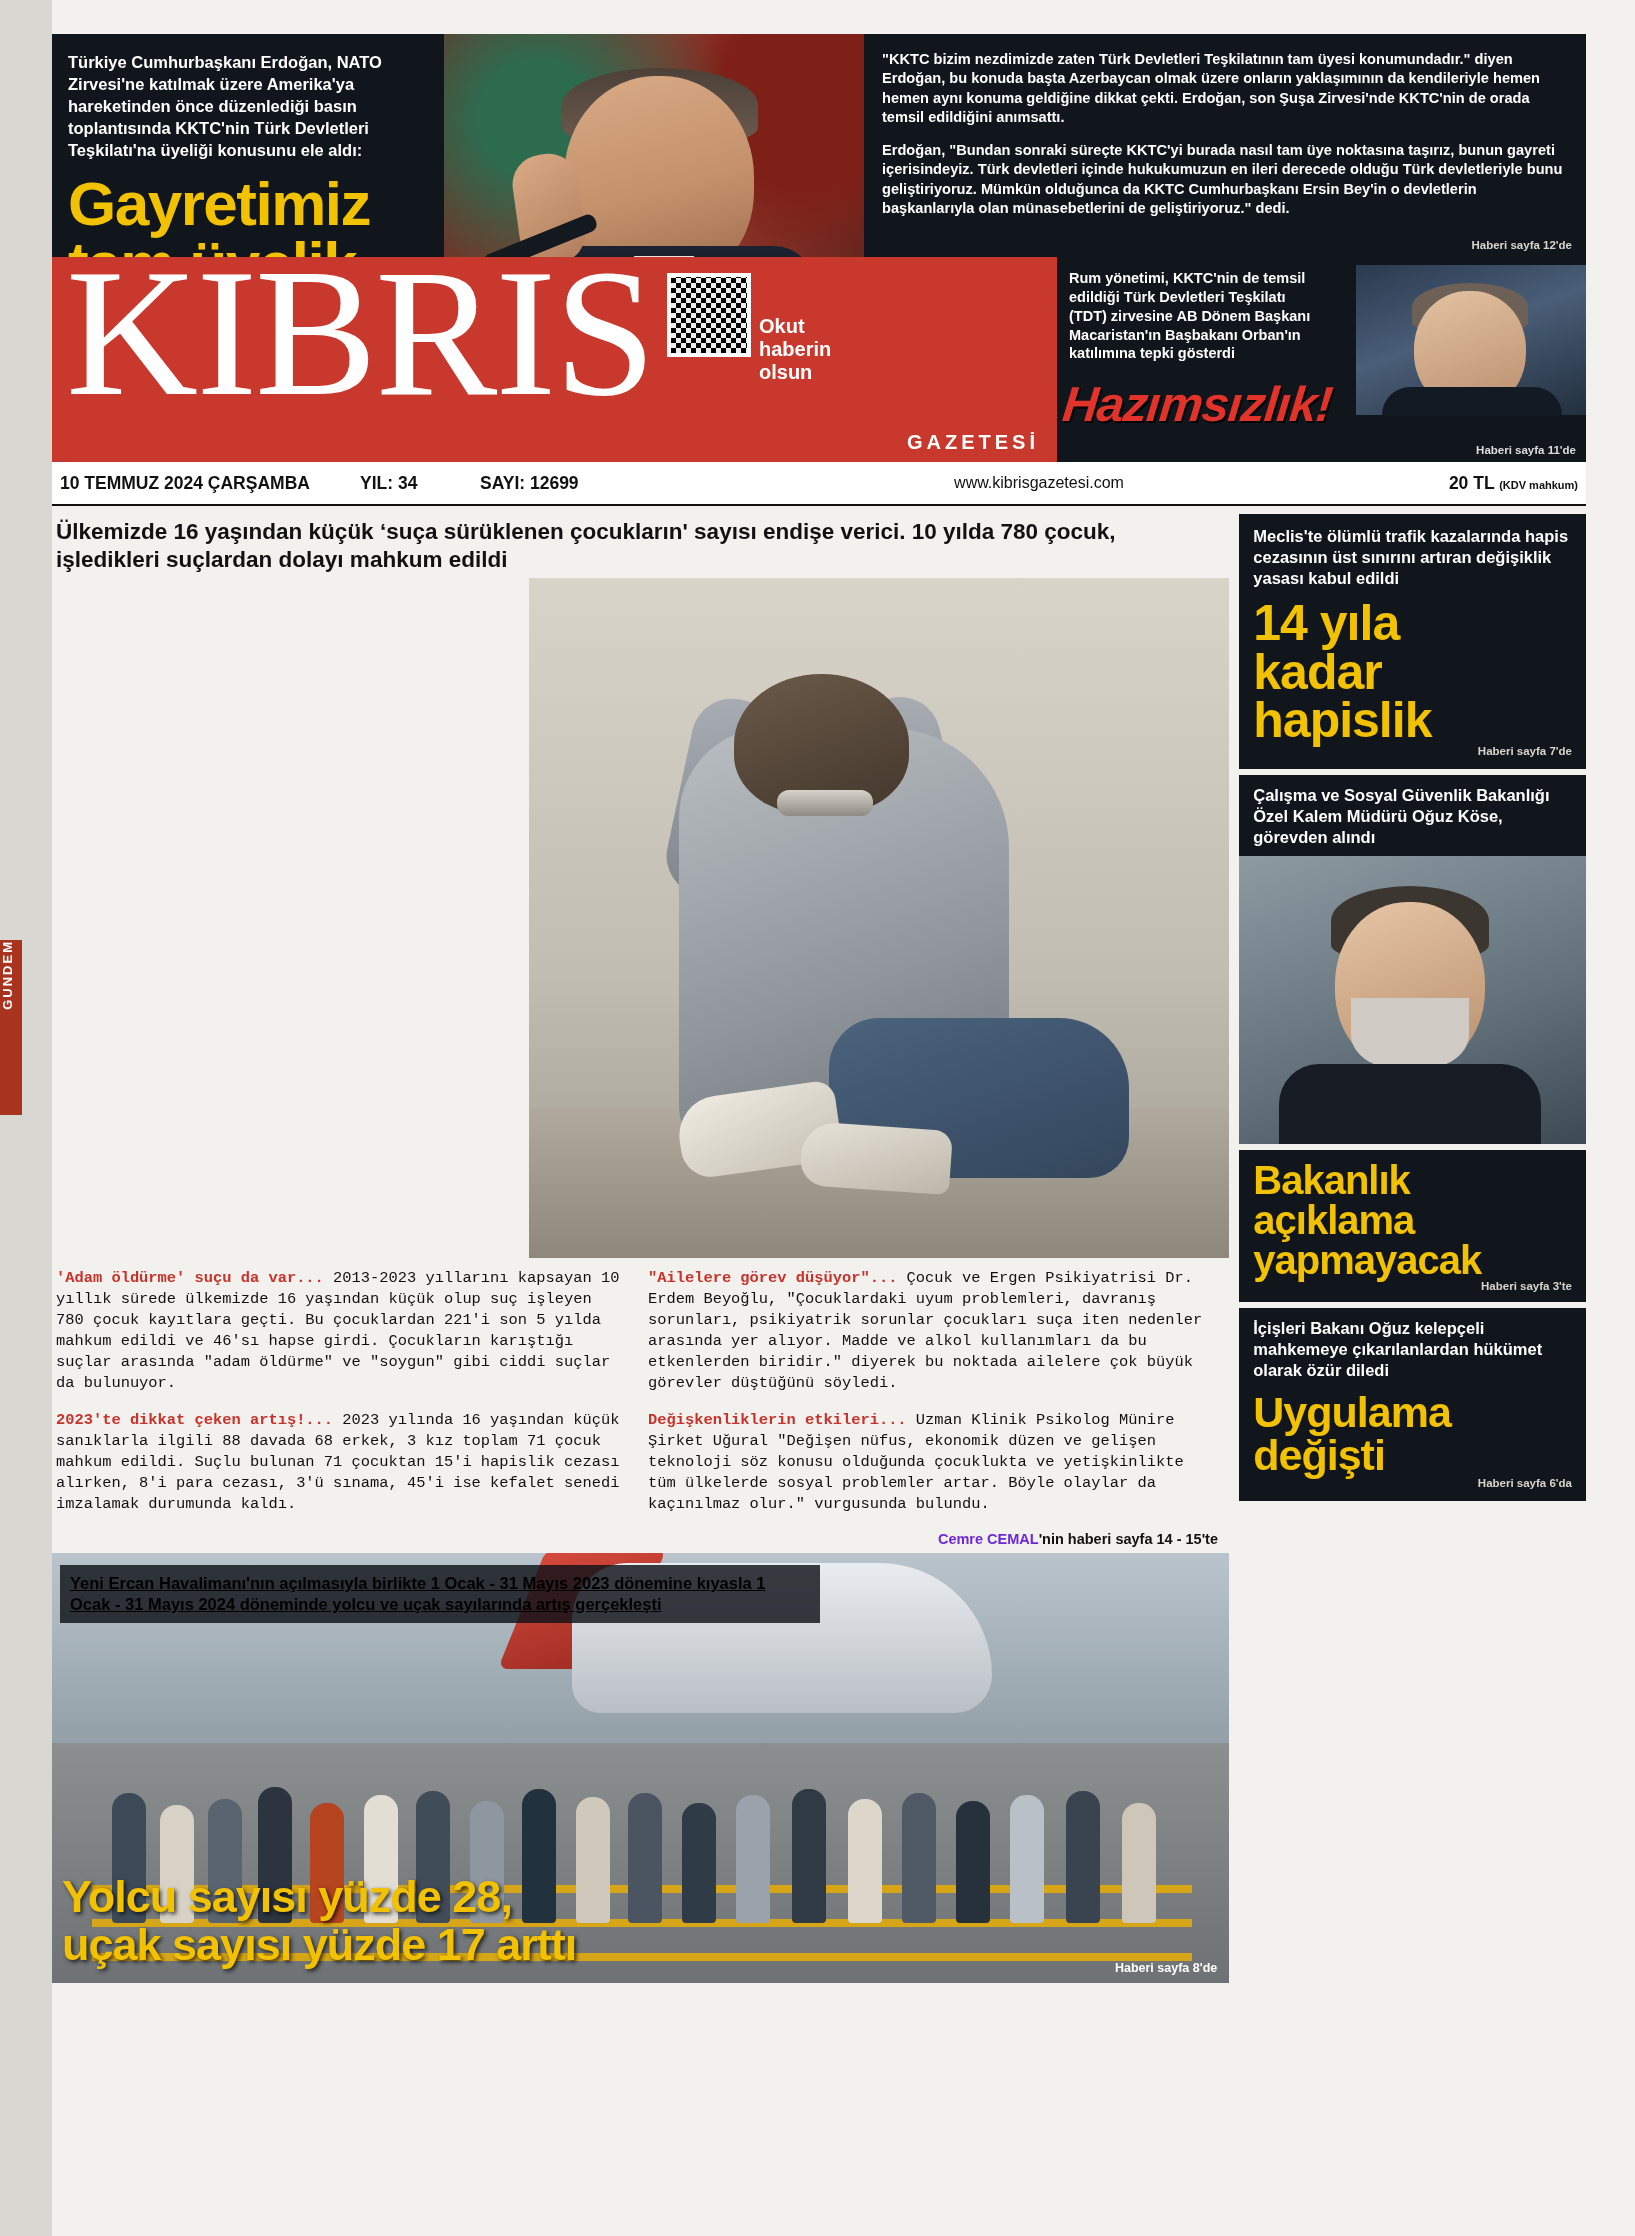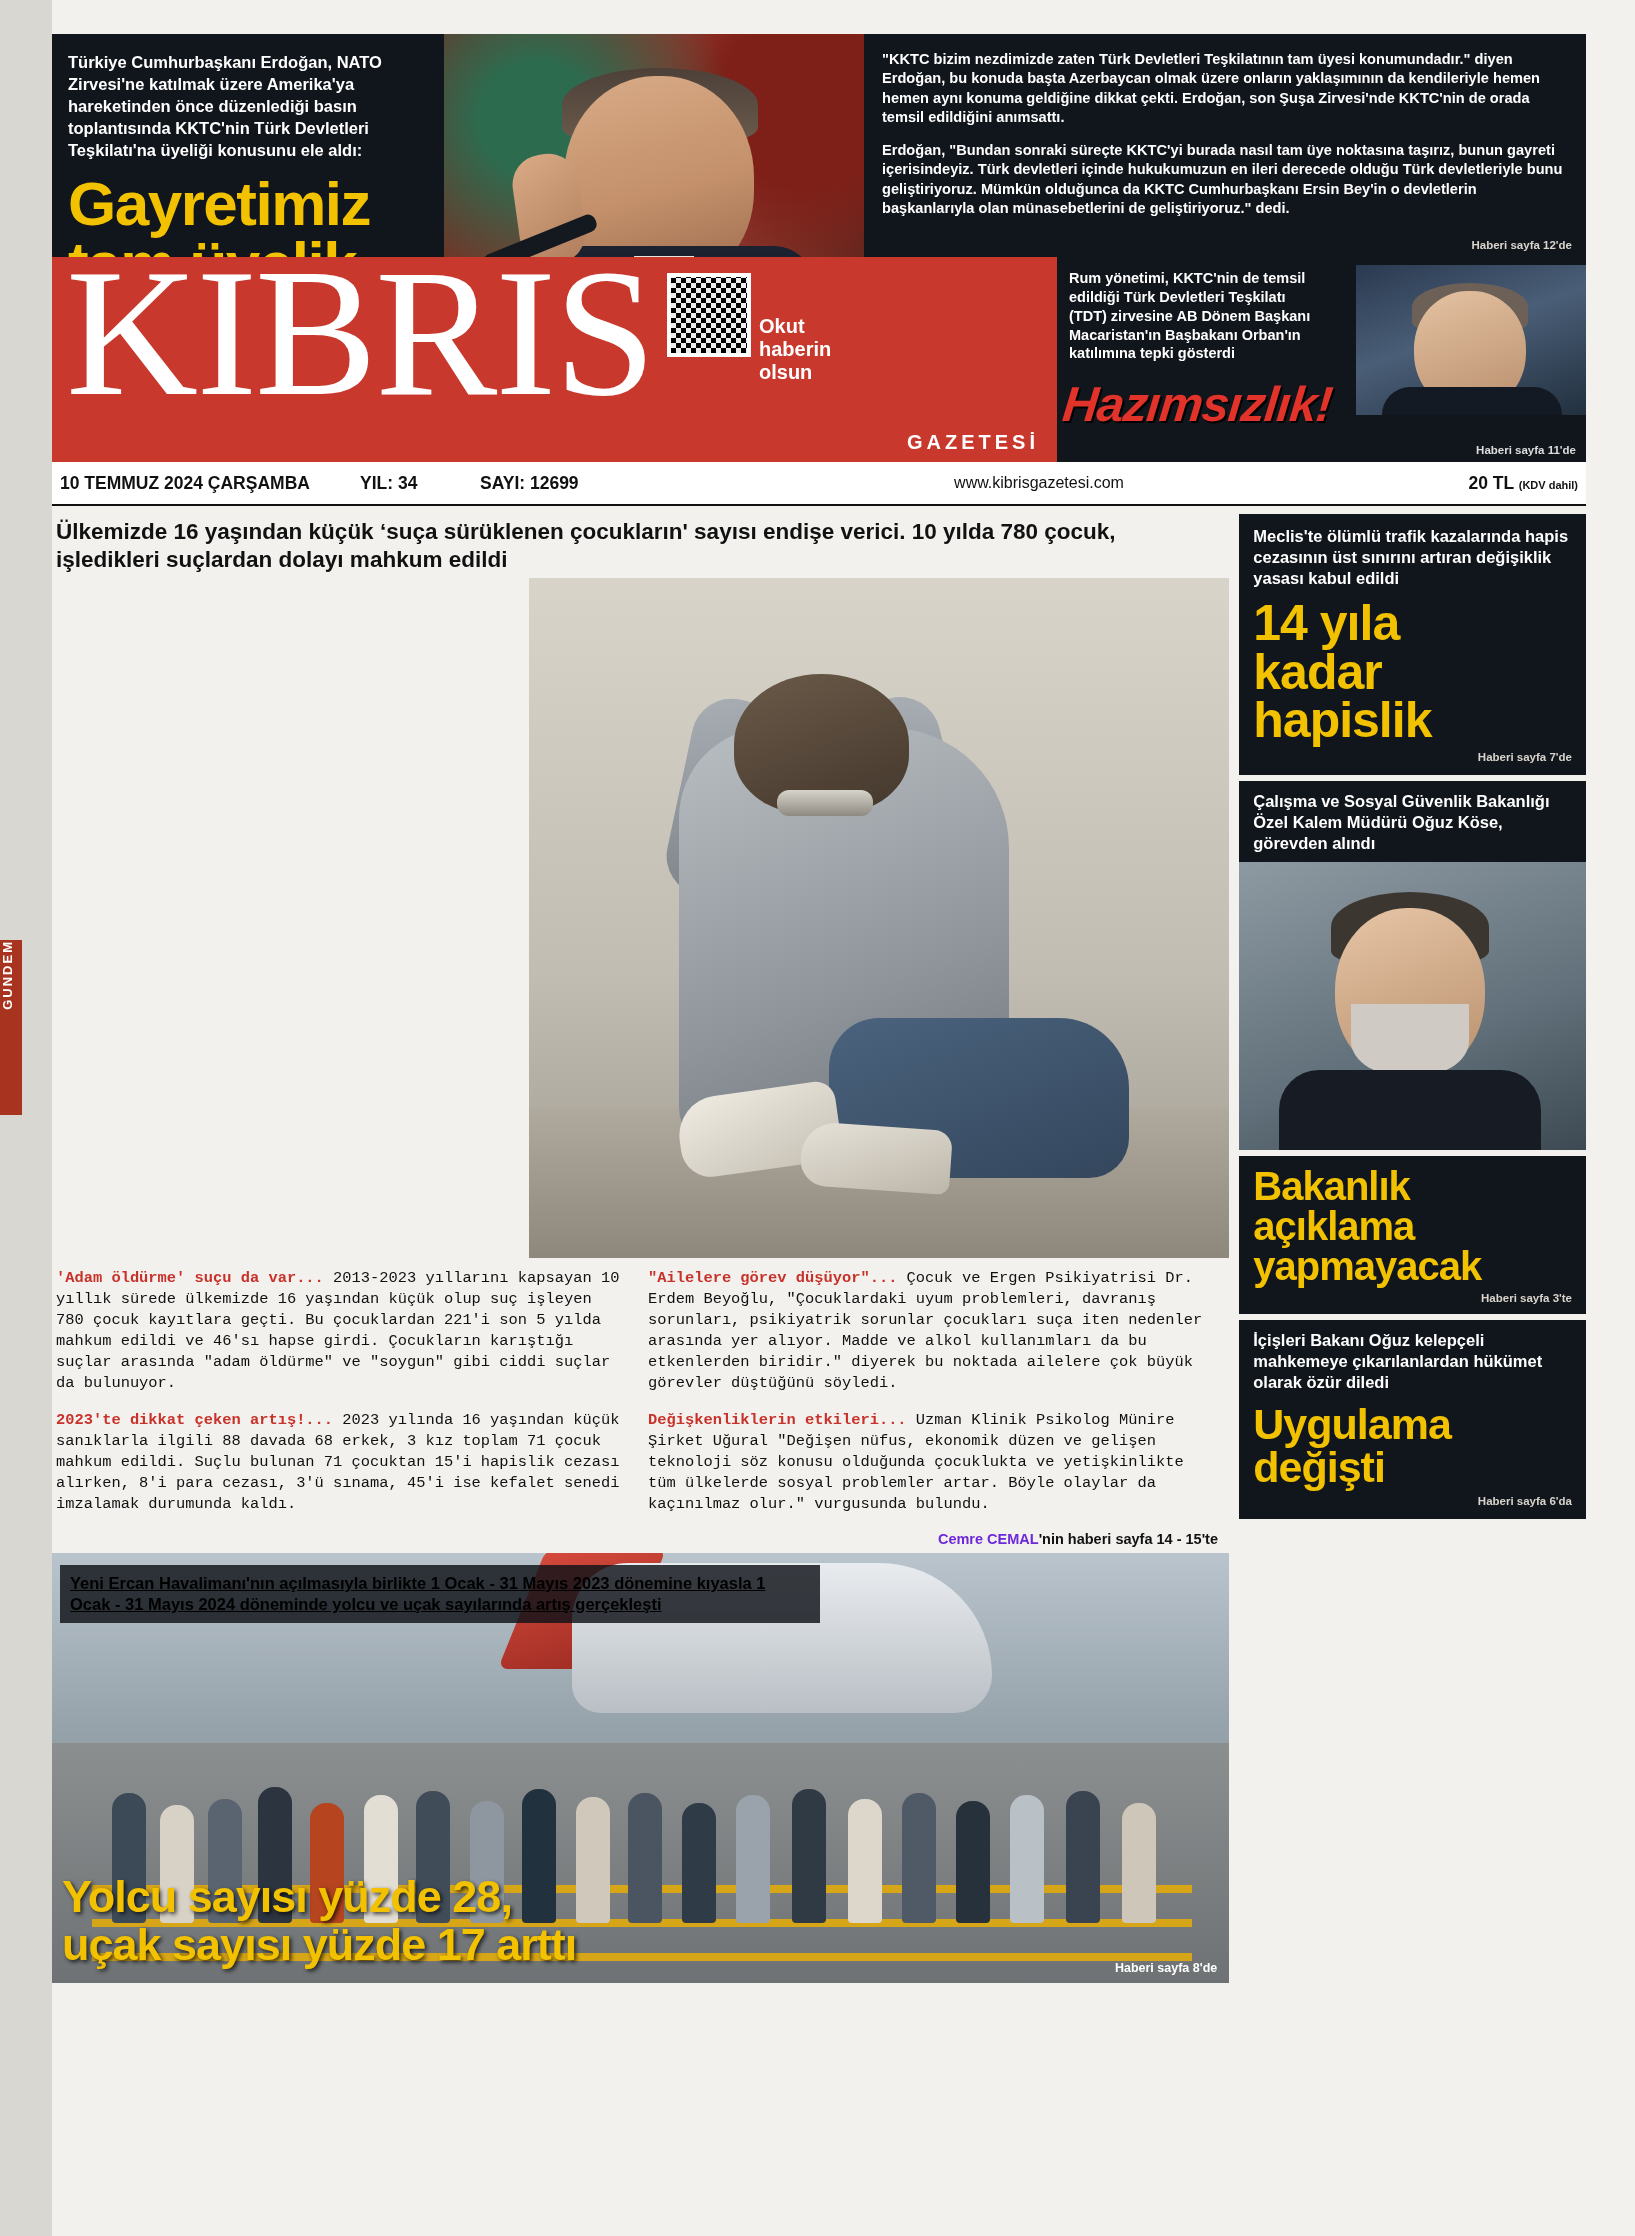--- a/index.html
+++ b/index.html
@@ -522,21 +522,21 @@
     font-weight: bold;
     color: #f2c200;
     margin-top: 10px;
     letter-spacing: -1px;
   }
   .rail-ref {
     text-align: right;
     font-size: 11.5px;
     font-weight: bold;
     color: #d8d4cc;
-    margin-top: 6px;
+    margin-top: 0;
   }
   .rail-box2 {
     background: #11151c;
     color: #fff;
     padding: 10px 14px 0 14px;
     margin-top: 6px;
   }
   .rail-box2 .small {
     font-size: 16.5px; line-height: 1.28; font-weight: bold;
   }
@@ -667,21 +667,21 @@
       </div>
     </div>
 
     <div class="datebar">
       <div class="d1">10 TEMMUZ 2024 ÇARŞAMBA</div>
       <div class="d2">YIL: 34</div>
       <div class="d3">SAYI: 12699</div>
       <div class="d4">www.kibrisgazetesi.com</div>
       <div class="d5">
         <span>20 TL</span>
-        <small>(KDV dahil)</small>
+        <small>(KDV mahkum)</small>
       </div>
     </div>
 
     <div class="main">
 
       <div class="main-left">
         <div class="lead-kicker">Ülkemizde 16 yaşından küçük ‘suça sürüklenen çocukların' sayısı endişe verici. 10 yılda 780 çocuk, işledikleri suçlardan dolayı mahkum edildi</div>
 
         <div class="lead-block">
           <div class="lead-photo">

